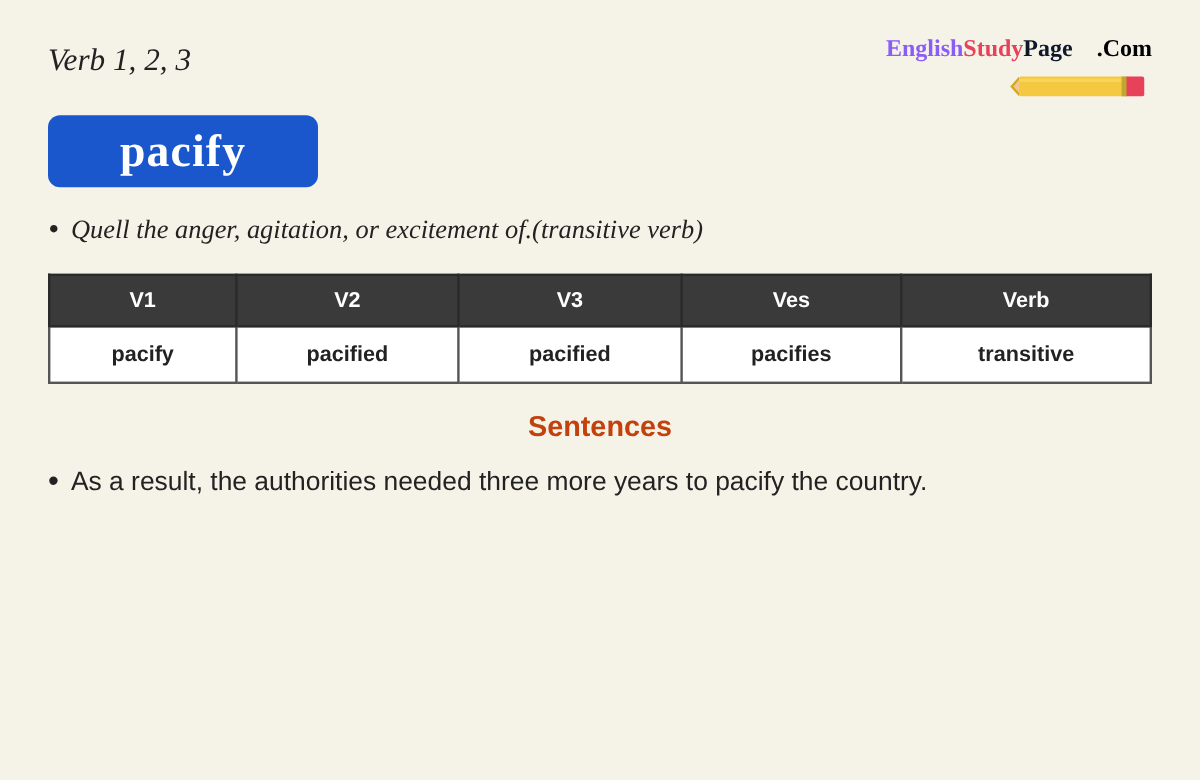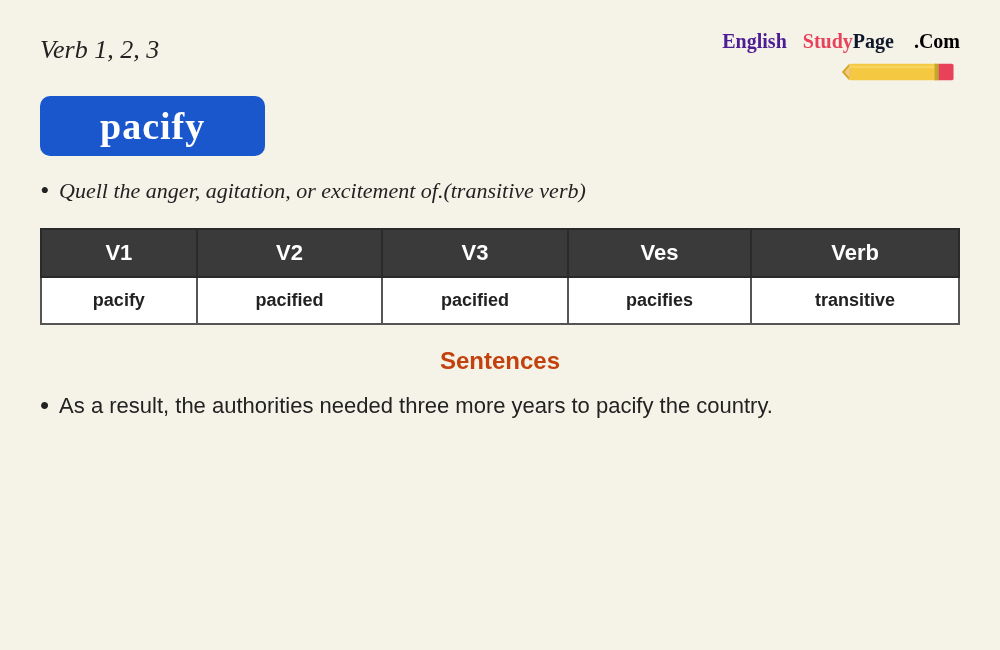--- a/index.html
+++ b/index.html
@@ -102,21 +102,21 @@
     
     .verb-table {
       width: 100%;
       border-collapse: collapse;
       margin-bottom: 22px;
     }
 
     .verb-table th {
       background-color: #3a3a3a;
       color: #fff;
-      font-size: 22px;
+      font-size: 18px;
       font-weight: bold;
       padding: 10px 15px;
       text-align: center;
       border: 2px solid #2a2a2a;
       font-family: Arial, sans-serif;
     }
 
     .verb-table td {
       background-color: #fff;
       color: #222;
@@ -164,21 +164,21 @@
 </head>
 <body>
 
 <div class="page-container">
 
   <div class="top-row">
     <div class="verb-label">Verb 1, 2, 3</div>
 
     <div class="brand-area">
       <div class="brand-text">
-        <span style="color:#4c1d95; font-weight:900;">English</span><span style="color:#e8415a; font-weight:900;margin-left:16px;">Study</span><span style="color:#0f172a; font-weight:900;">Page</span><span style="color:#000000; font-weight:900;margin-left:20px;">.Com</span>
+        <span style="color:#8b5cf6; font-weight:900;">English</span><span style="color:#e8415a; font-weight:900;">Study</span><span style="color:#0f172a; font-weight:900;">Page</span><span style="color:#000000; font-weight:900;margin-left:20px;">.Com</span>
       </div>
 
       <div class="pencil-icon">
         <svg class="pencil-svg" width="130" height="30" viewBox="0 0 130 30" xmlns="http://www.w3.org/2000/svg">
 
           <rect x="10" y="6" width="95" height="18" fill="#f5c842" rx="2"></rect>
 
           <rect x="105" y="6" width="18" height="18" fill="#e8415a" rx="2"></rect>
 
           <rect x="103" y="6" width="4" height="18" fill="#c0a830"></rect>

